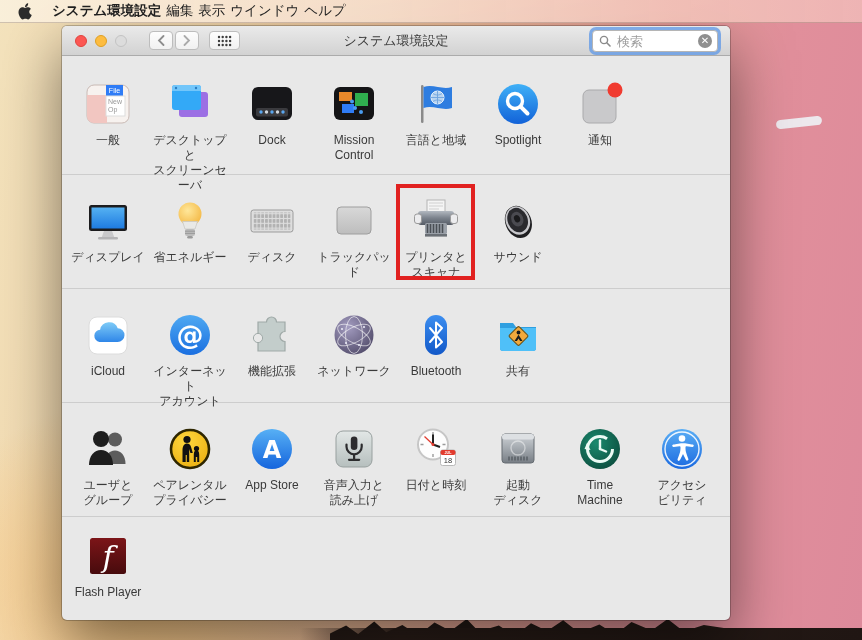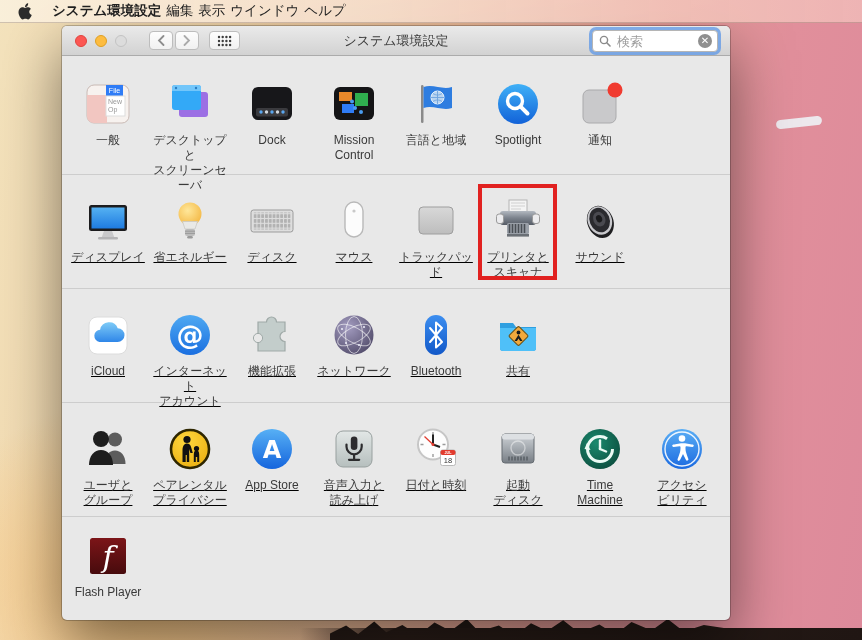--- a/index.html
+++ b/index.html
@@ -60,21 +60,21 @@
 
   
   .grid{position:relative;}
   .row{display:flex;padding-left:5px;box-sizing:border-box;}
   .row.r2,.row.r3,.row.r4,.row.r5{border-top:1px solid #cdcdcd;}
   .row.r1{height:118px;}
   .row.r2,.row.r3,.row.r4{height:114px;}
   .row.r5{height:104px;border-radius:0 0 5px 5px;}
   .cell{width:82px;display:flex;flex-direction:column;align-items:center;position:relative;box-sizing:border-box;}
   .r1 .cell{padding-top:22px;}
-  .r2 .cell,.r3 .cell,.r4 .cell{padding-top:20px;text-decoration:underline;}
+  .r2 .cell,.r3 .cell,.r4 .cell{padding-top:20px;}
   .r5 .cell{padding-top:13px;}
   .icon{width:52px;height:52px;display:flex;align-items:center;justify-content:center;}
   .label{margin-top:3px;font-size:12px;line-height:15px;color:#3a3a3a;text-align:center;white-space:pre-line;}
   .hl{position:absolute;top:9px;left:1px;width:71px;height:88px;border:4px solid #e12120;z-index:5;}
 </style>
 </head>
 <body>
 
 <div class="desktop">
   <div class="glow"></div>
@@ -290,29 +290,20 @@
               </defs>
               <rect x="5" y="15" width="42" height="22" rx="2.5" fill="#dedede" stroke="#9b9b9b"></rect>
               <rect x="7.5" y="17.5" width="37" height="17" fill="url(#keys)"></rect>
             </svg>
           </span>
           <span class="label">ディスク</span>
         </div>
         <div class="cell">
           <span class="icon">
             <svg width="52" height="52" viewBox="0 0 52 52">
-              <rect x="17" y="7" width="18" height="35" rx="9" fill="#fcfcfc" stroke="#b9b9b9" stroke-width="1.4"></rect>
-              <circle cx="26" cy="16" r="1.6" fill="#c9c9c9"></circle>
-            </svg>
-          </span>
-          <span class="label">マウス</span>
-        </div>
-        <div class="cell">
-          <span class="icon">
-            <svg width="52" height="52" viewBox="0 0 52 52">
               <defs>
                 <linearGradient id="tpd" x1="0" y1="0" x2="0" y2="1">
                   <stop offset="0" stop-color="#d8d8d8"></stop>
                   <stop offset="1" stop-color="#bdbdbd"></stop>
                 </linearGradient>
               </defs>
               <rect x="9" y="12" width="34" height="27" rx="4" fill="url(#tpd)" stroke="#9e9e9e"></rect>
             </svg>
           </span>
           <span class="label">トラックパッド</span>

